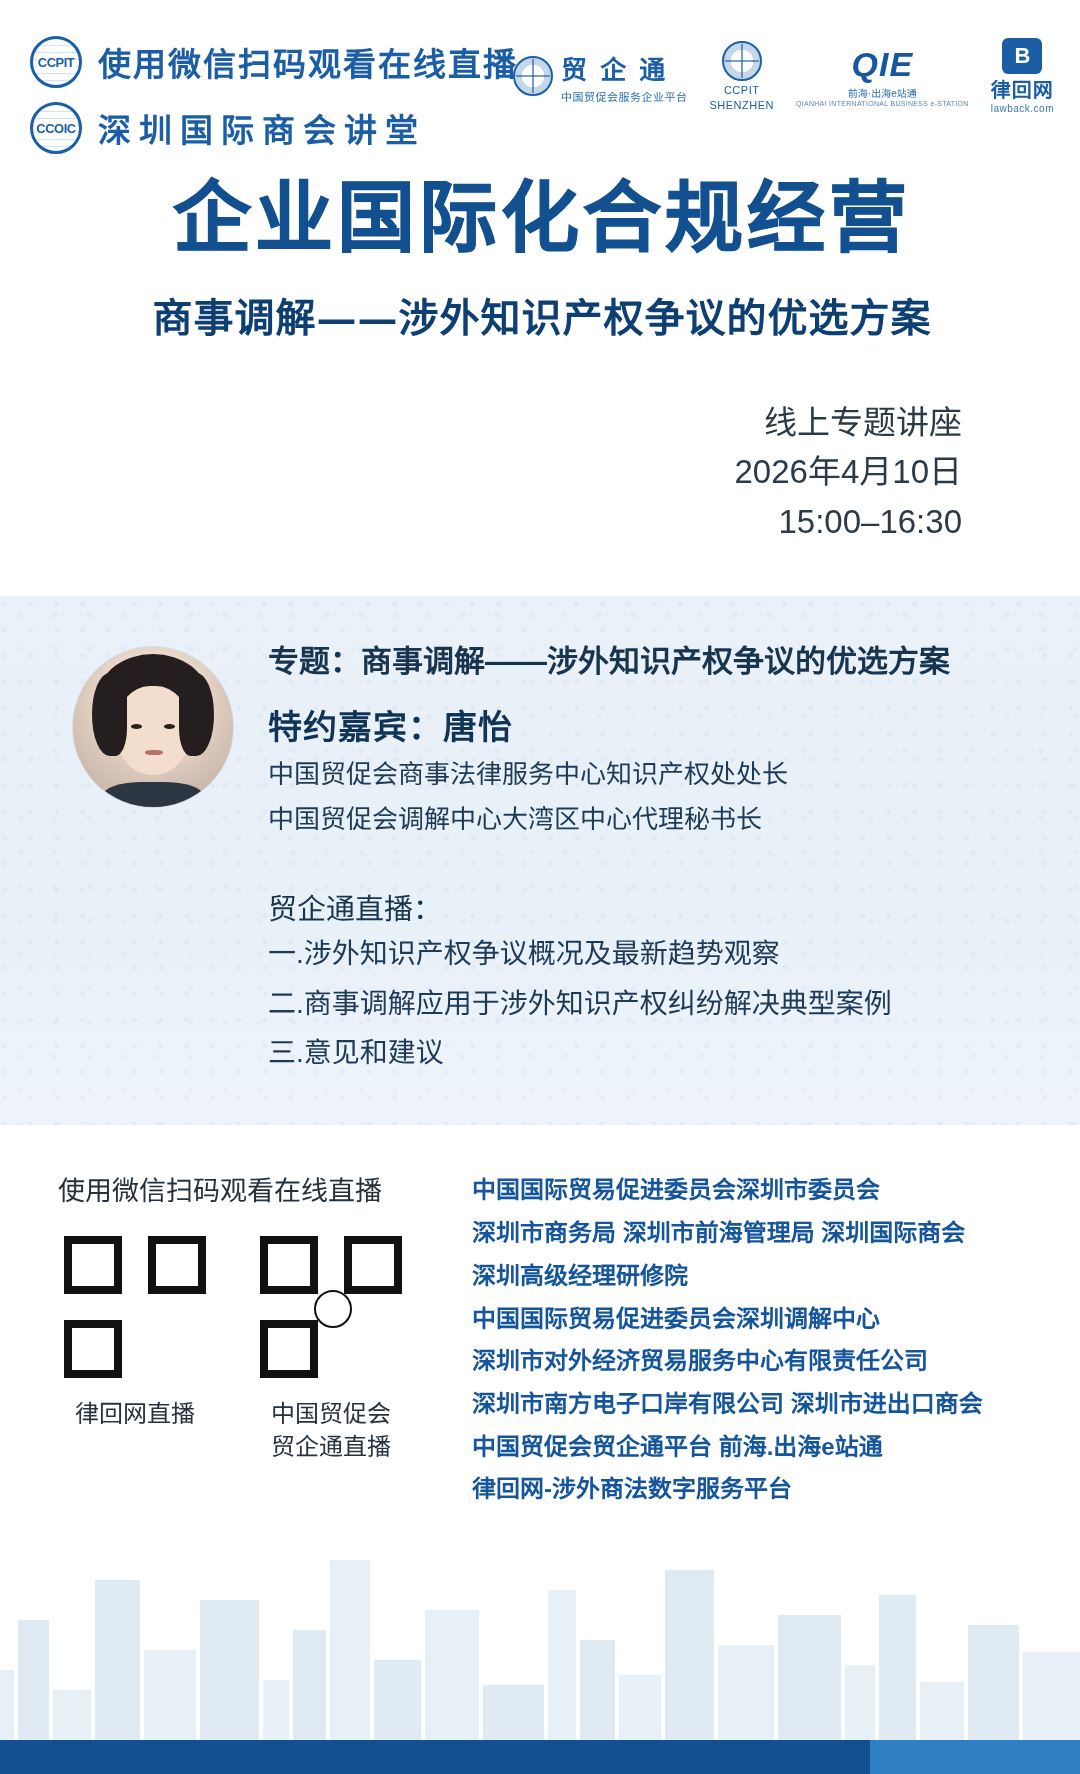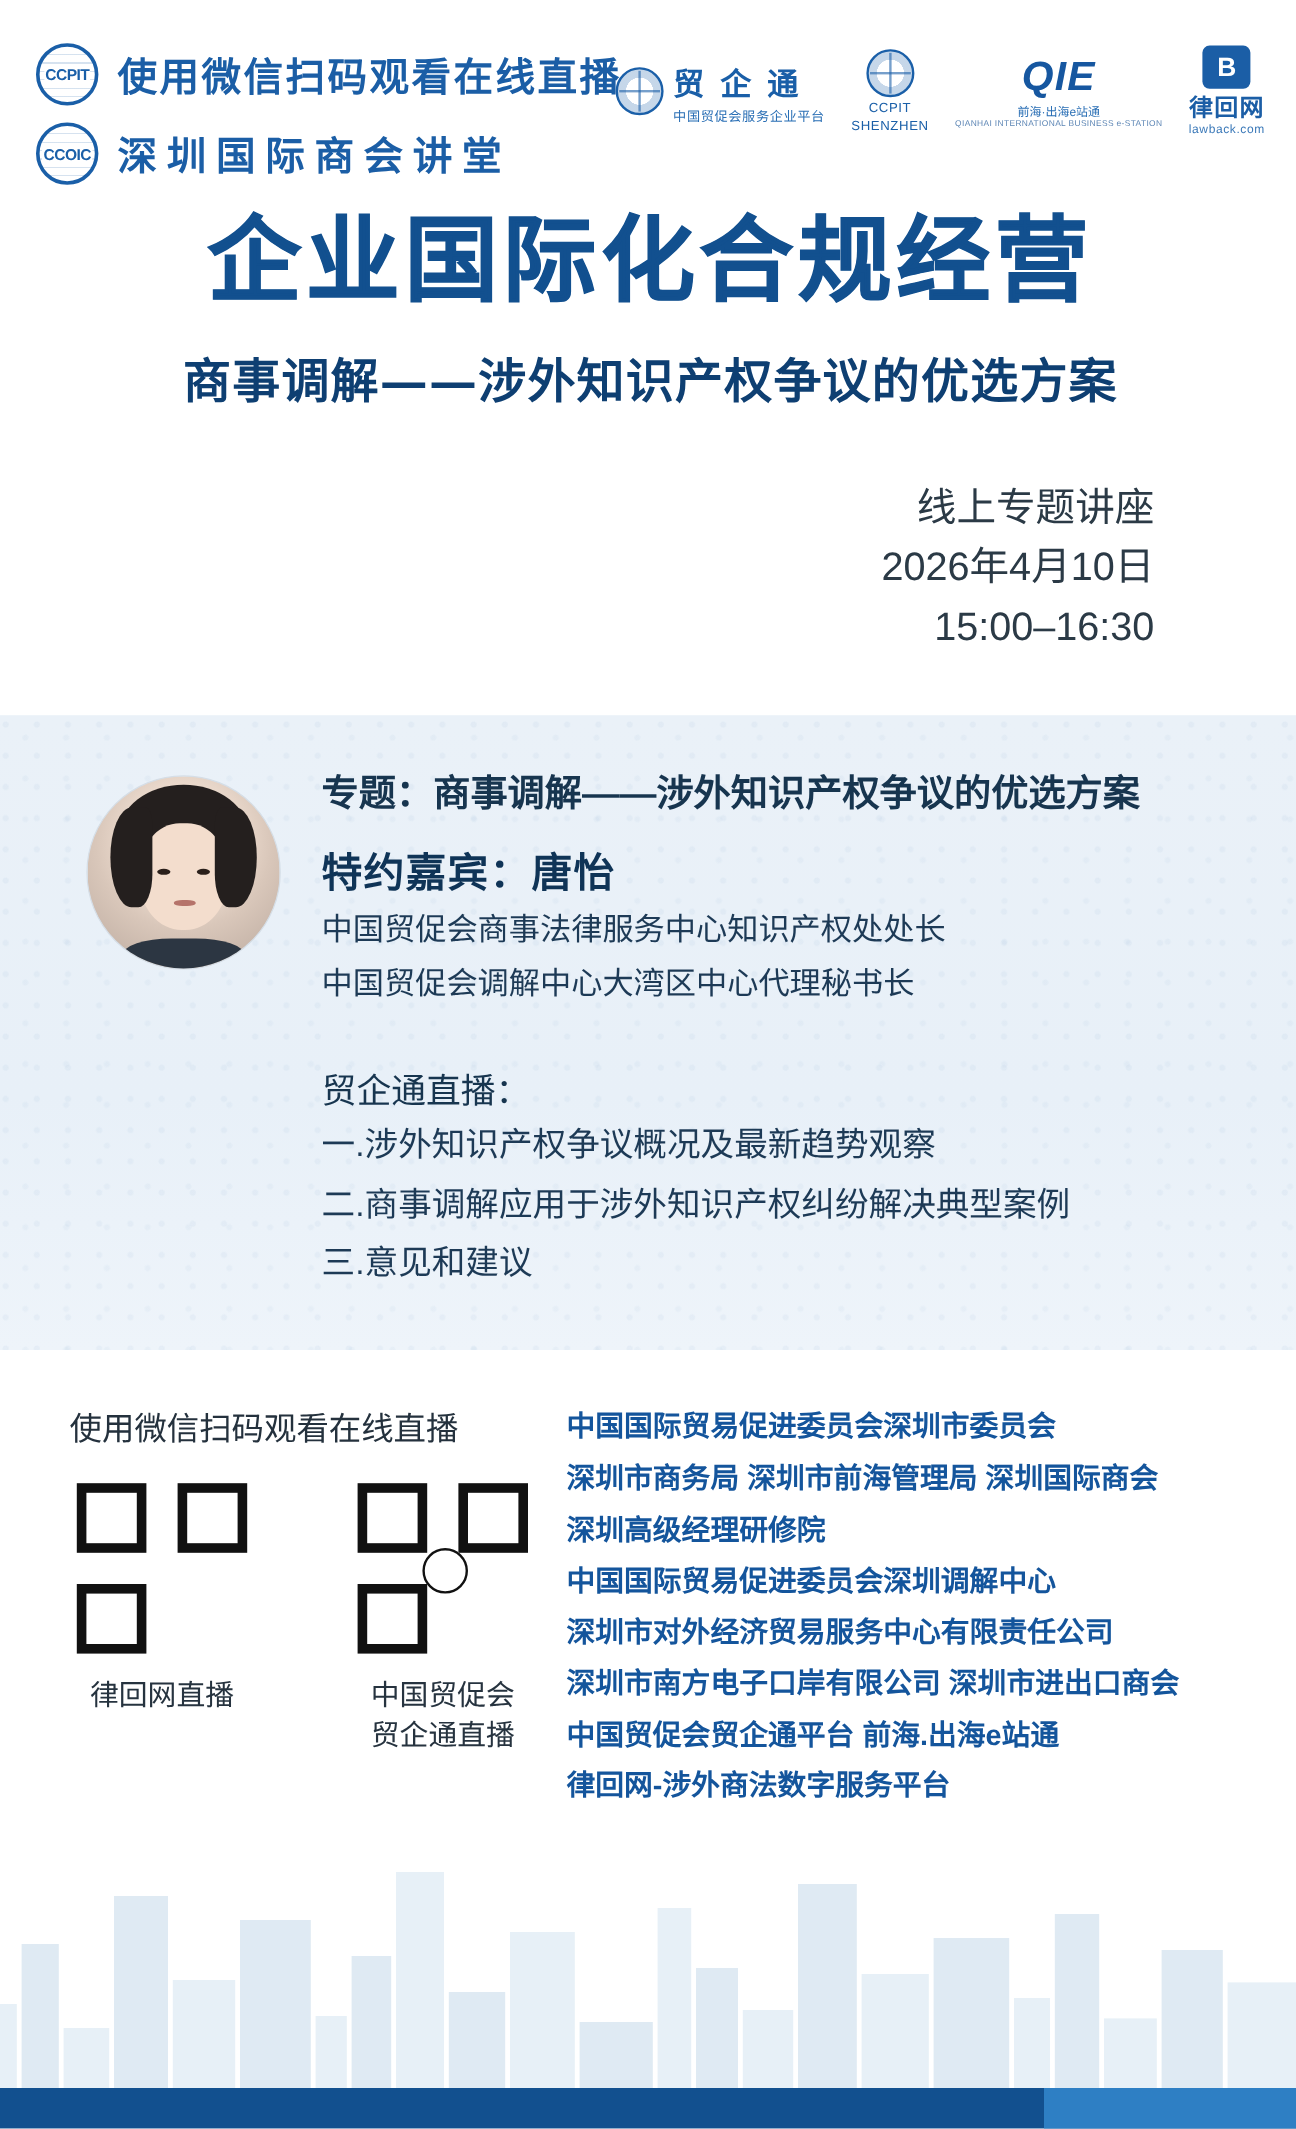--- a/index.html
+++ b/index.html
@@ -110,21 +110,21 @@
   .guest{font-size:34px;color:#0f3457;font-weight:bold;margin-top:16px;letter-spacing:1px;}
   .guest-role{font-size:26px;color:#1d3a56;line-height:1.5;margin-top:6px;}
   .content-head{font-size:29px;color:#17354f;margin-top:46px;font-weight:500;}
   .content-item{font-size:28px;color:#1d3a56;line-height:1.62;margin-top:4px;}
 
   
   .footer{position:relative;padding:44px 0 0 0;}
   .footer-inner{display:flex;padding:0 36px 0 58px;}
   .qr-col{flex:0 0 400px;}
   .qr-note{font-size:27px;color:#24313d;margin-bottom:22px;}
-  .qr-row{display:flex;gap:80px;}
+  .qr-row{display:flex;gap:42px;}
   .qr-item{text-align:center;}
   .qr-img{
     width:150px;height:150px;position:relative;background:#fff;
     background-image:
       repeating-linear-gradient(90deg,#111 0 5px,#fff 5px 10px),
       repeating-linear-gradient(0deg,#111 0 5px,transparent 5px 10px);
     background-blend-mode:screen;
     border:2px solid #fff;
   }
   .qr-img:before,.qr-img:after{

